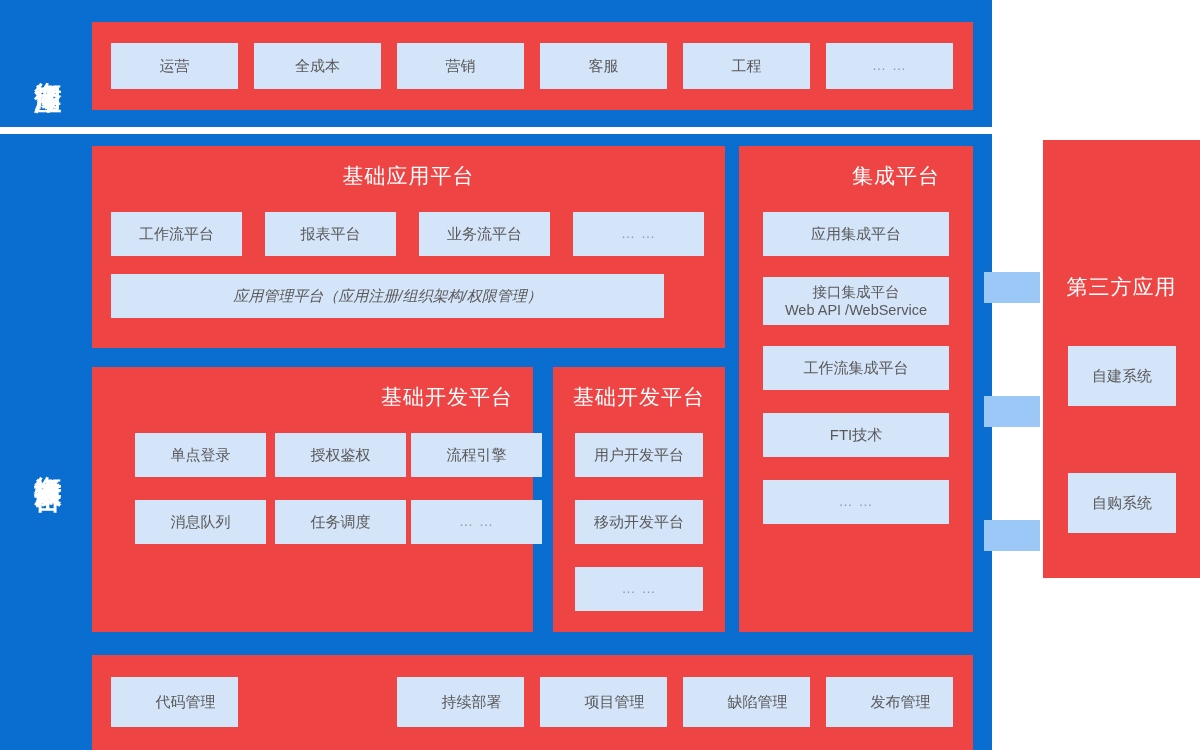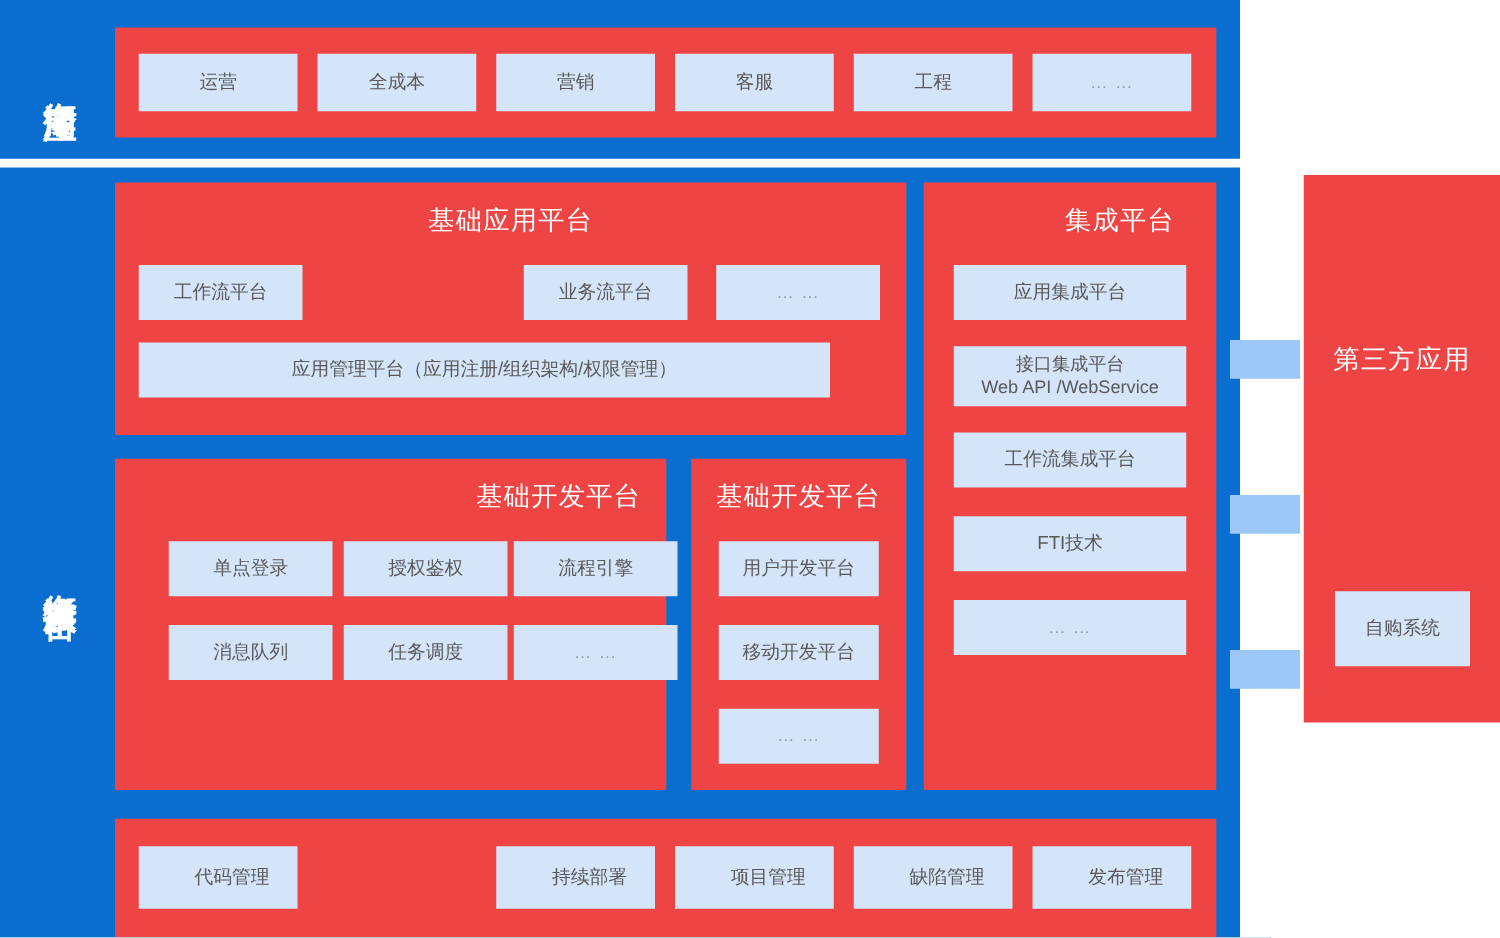--- a/index.html
+++ b/index.html
@@ -75,21 +75,21 @@
     padding:2px 4px;
   }
   .tile.dots{color:#8e9aa6;font-size:14px;letter-spacing:1px;}
   .tile.two-line{font-size:14.5px;}
 
   
   .t-app{top:21px;width:127px;height:46px;}
 
   
   .t-ba{top:66px;width:131px;height:44px;}
-  #tile-app-manage{left:19px;top:128px;width:553px;height:44px;font-size:15px;}
+  #tile-app-manage{left:19px;top:128px;width:553px;height:44px;font-size:15px;font-style:italic;}
 
   
   .t-int{left:24px;width:186px;text-align:center;}
 
   
   .t-bdl{width:131px;height:44px;margin-left:24px;}
 
   
   .t-bdr{left:22px;width:128px;height:44px;}
 
@@ -122,20 +122,21 @@
     <div class="tile t-app dots" style="left:734px">… …</div>
   </div>
 
   <div class="band" id="band-tech"></div>
   <div class="vlabel" id="label-tech">衡泽技术平台</div>
 
   <div class="panel" id="panel-base-app">
     <div class="ptitle" id="title-base-app">基础应用平台</div>
 
     <div class="tile t-ba" style="left:19px">工作流平台</div>
+    <div class="tile t-ba" style="left:173px">报表平台</div>
     <div class="tile t-ba" style="left:327px">业务流平台</div>
     <div class="tile t-ba dots" style="left:481px">… …</div>
 
     <div class="tile" id="tile-app-manage">应用管理平台（应用注册/组织架构/权限管理）</div>
   </div>
 
   <div class="panel" id="panel-integration">
     <div class="ptitle" id="title-integration">集成平台</div>
 
     <div class="tile t-int" style="top:66px;height:44px;">应用集成平台</div>
@@ -180,16 +181,17 @@
     <div class="tile t-dev" style="left:734px">发布管理</div>
   </div>
 
   <div class="connector" id="conn-1"></div>
   <div class="connector" id="conn-2"></div>
   <div class="connector" id="conn-3"></div>
 
   <div class="panel" id="panel-third">
     <div class="ptitle" id="title-third">第三方应用</div>
 
+    <div class="tile t-third" style="top:206px;">自建系统</div>
     <div class="tile t-third" style="top:333px;">自购系统</div>
   </div>
 
 </div>
 
 </body></html>

